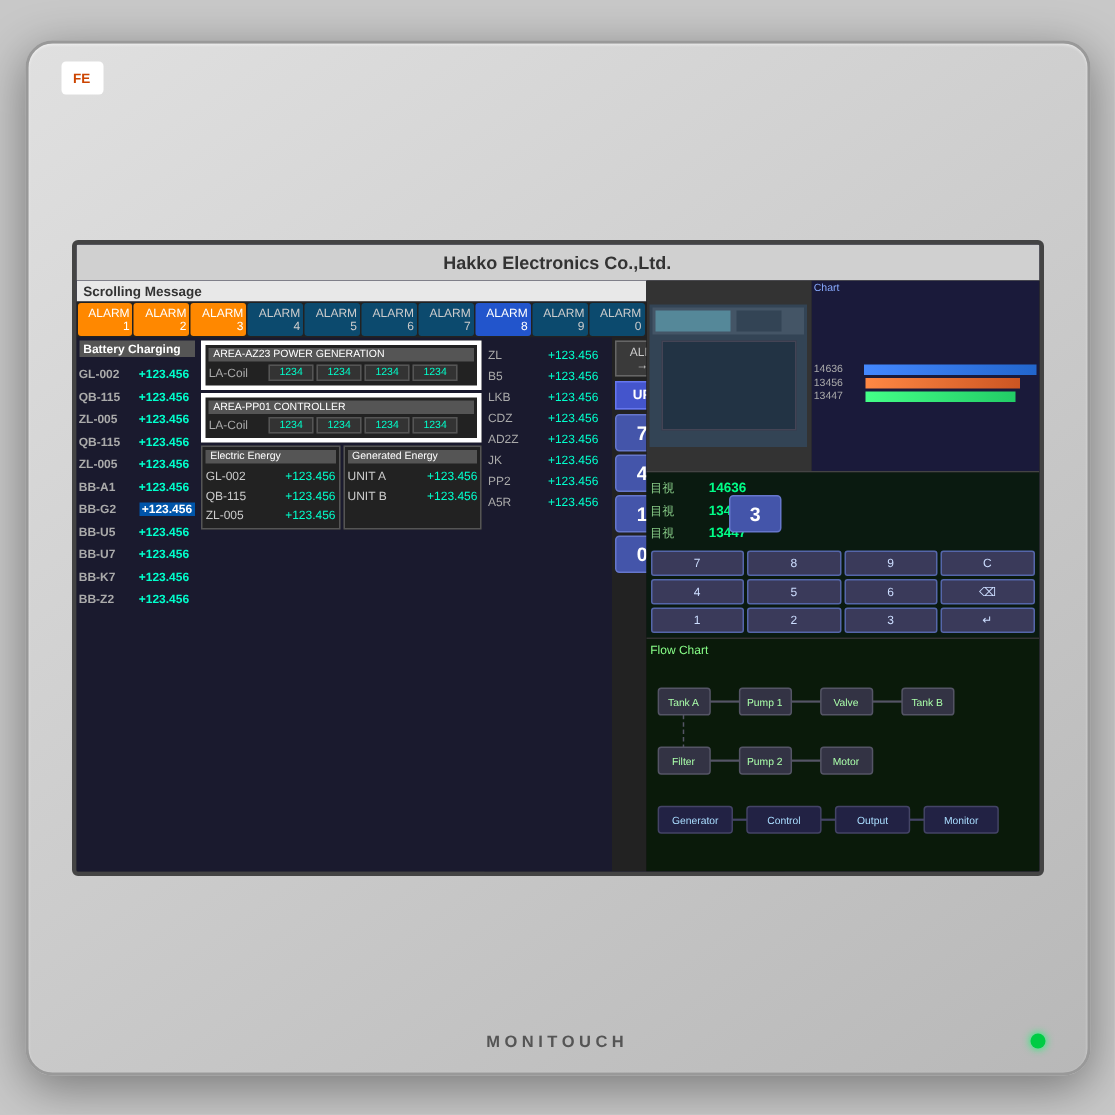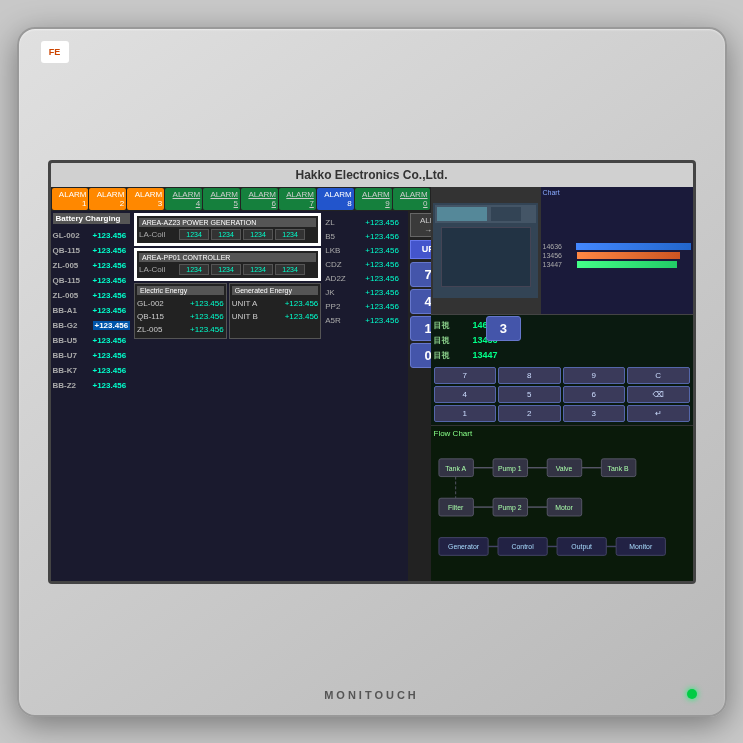--- a/index.html
+++ b/index.html
@@ -115,21 +115,21 @@
     .alarm-tab {
       flex: 1;
       padding: 2px 2px;
       font-size: 8px;
       text-align: right;
       cursor: pointer;
       border-radius: 2px;
     }
     .alarm-tab.active-orange { background: #ff8800; color: white; }
     .alarm-tab.active-blue { background: #2255cc; color: white; }
-    .alarm-tab.inactive { background: #15803d; color: #ccc; text-decoration: underline; }
+    .alarm-tab.inactive { background: #0c4a6e; color: #ccc; }
     
     .left-main {
       display: flex;
       flex: 1;
     }
     
     .far-left-col {
       width: 105px;
       background: #1a1a2e;
       padding: 2px;
@@ -364,41 +364,44 @@
       background: #0a1a10;
       padding: 3px;
       flex: 1;
     }
     .mid-data-row {
       display: flex;
       align-items: center;
       height: 15px;
       gap: 4px;
     }
-    .mid-data-label { color: #88cc88; font-size: 8px; min-width: 35px; font-weight: bold; }
+    .mid-data-label { color: #88cc88; font-size: 8px; min-width: 35px; }
     .mid-data-value { color: #00ff88; font-size: 9px; font-weight: bold; }
   </style>
 </head>
 <body>
 
 <div class="device-outer">
   <div class="device-logo">
     <span>FE</span>
   </div>
 
   <div class="screen">
 
     <div class="title-bar">
       <span>Hakko Electronics Co.,Ltd.</span>
     </div>
 
     <div class="main-content">
 
       <div class="left-panel">
 
+        <div class="scrolling-msg">
+          <span>Scrolling Message</span>
+        </div>
 
         <div class="alarm-tabs">
           <div class="alarm-tab active-orange">ALARM 1</div>
           <div class="alarm-tab active-orange">ALARM 2</div>
           <div class="alarm-tab active-orange">ALARM 3</div>
           <div class="alarm-tab inactive">ALARM 4</div>
           <div class="alarm-tab inactive">ALARM 5</div>
           <div class="alarm-tab inactive">ALARM 6</div>
           <div class="alarm-tab inactive">ALARM 7</div>
           <div class="alarm-tab active-blue">ALARM 8</div>

